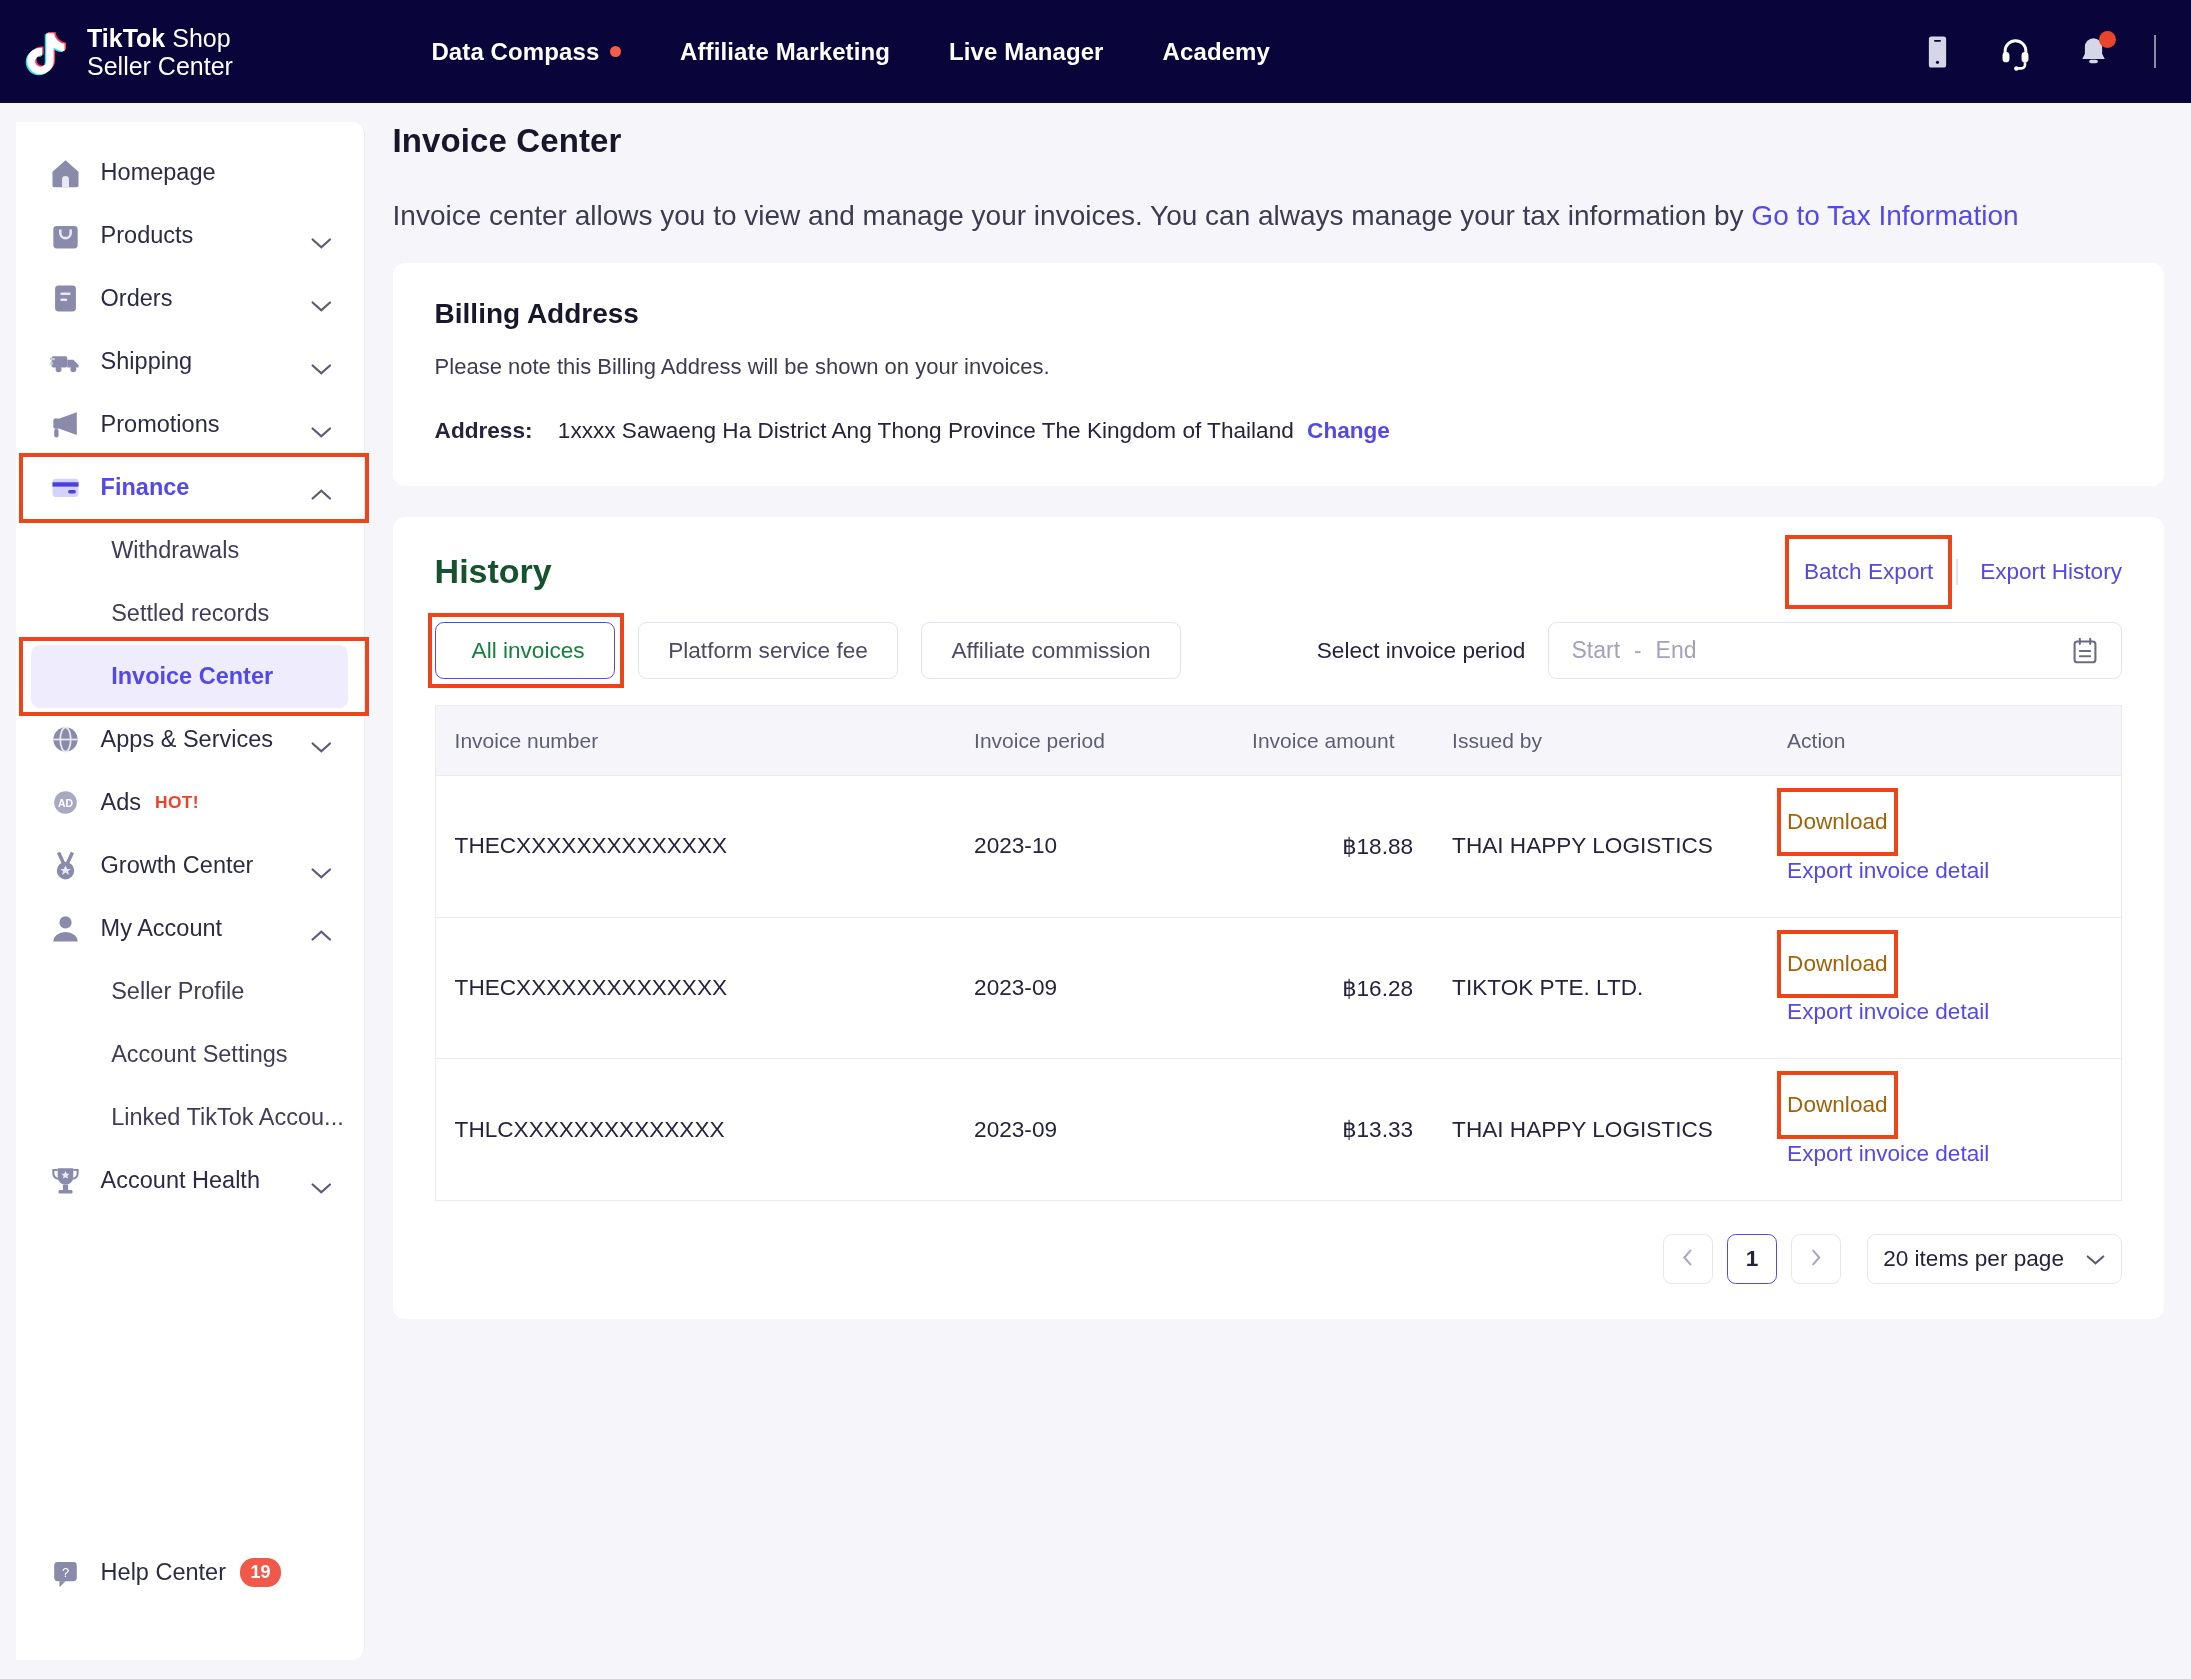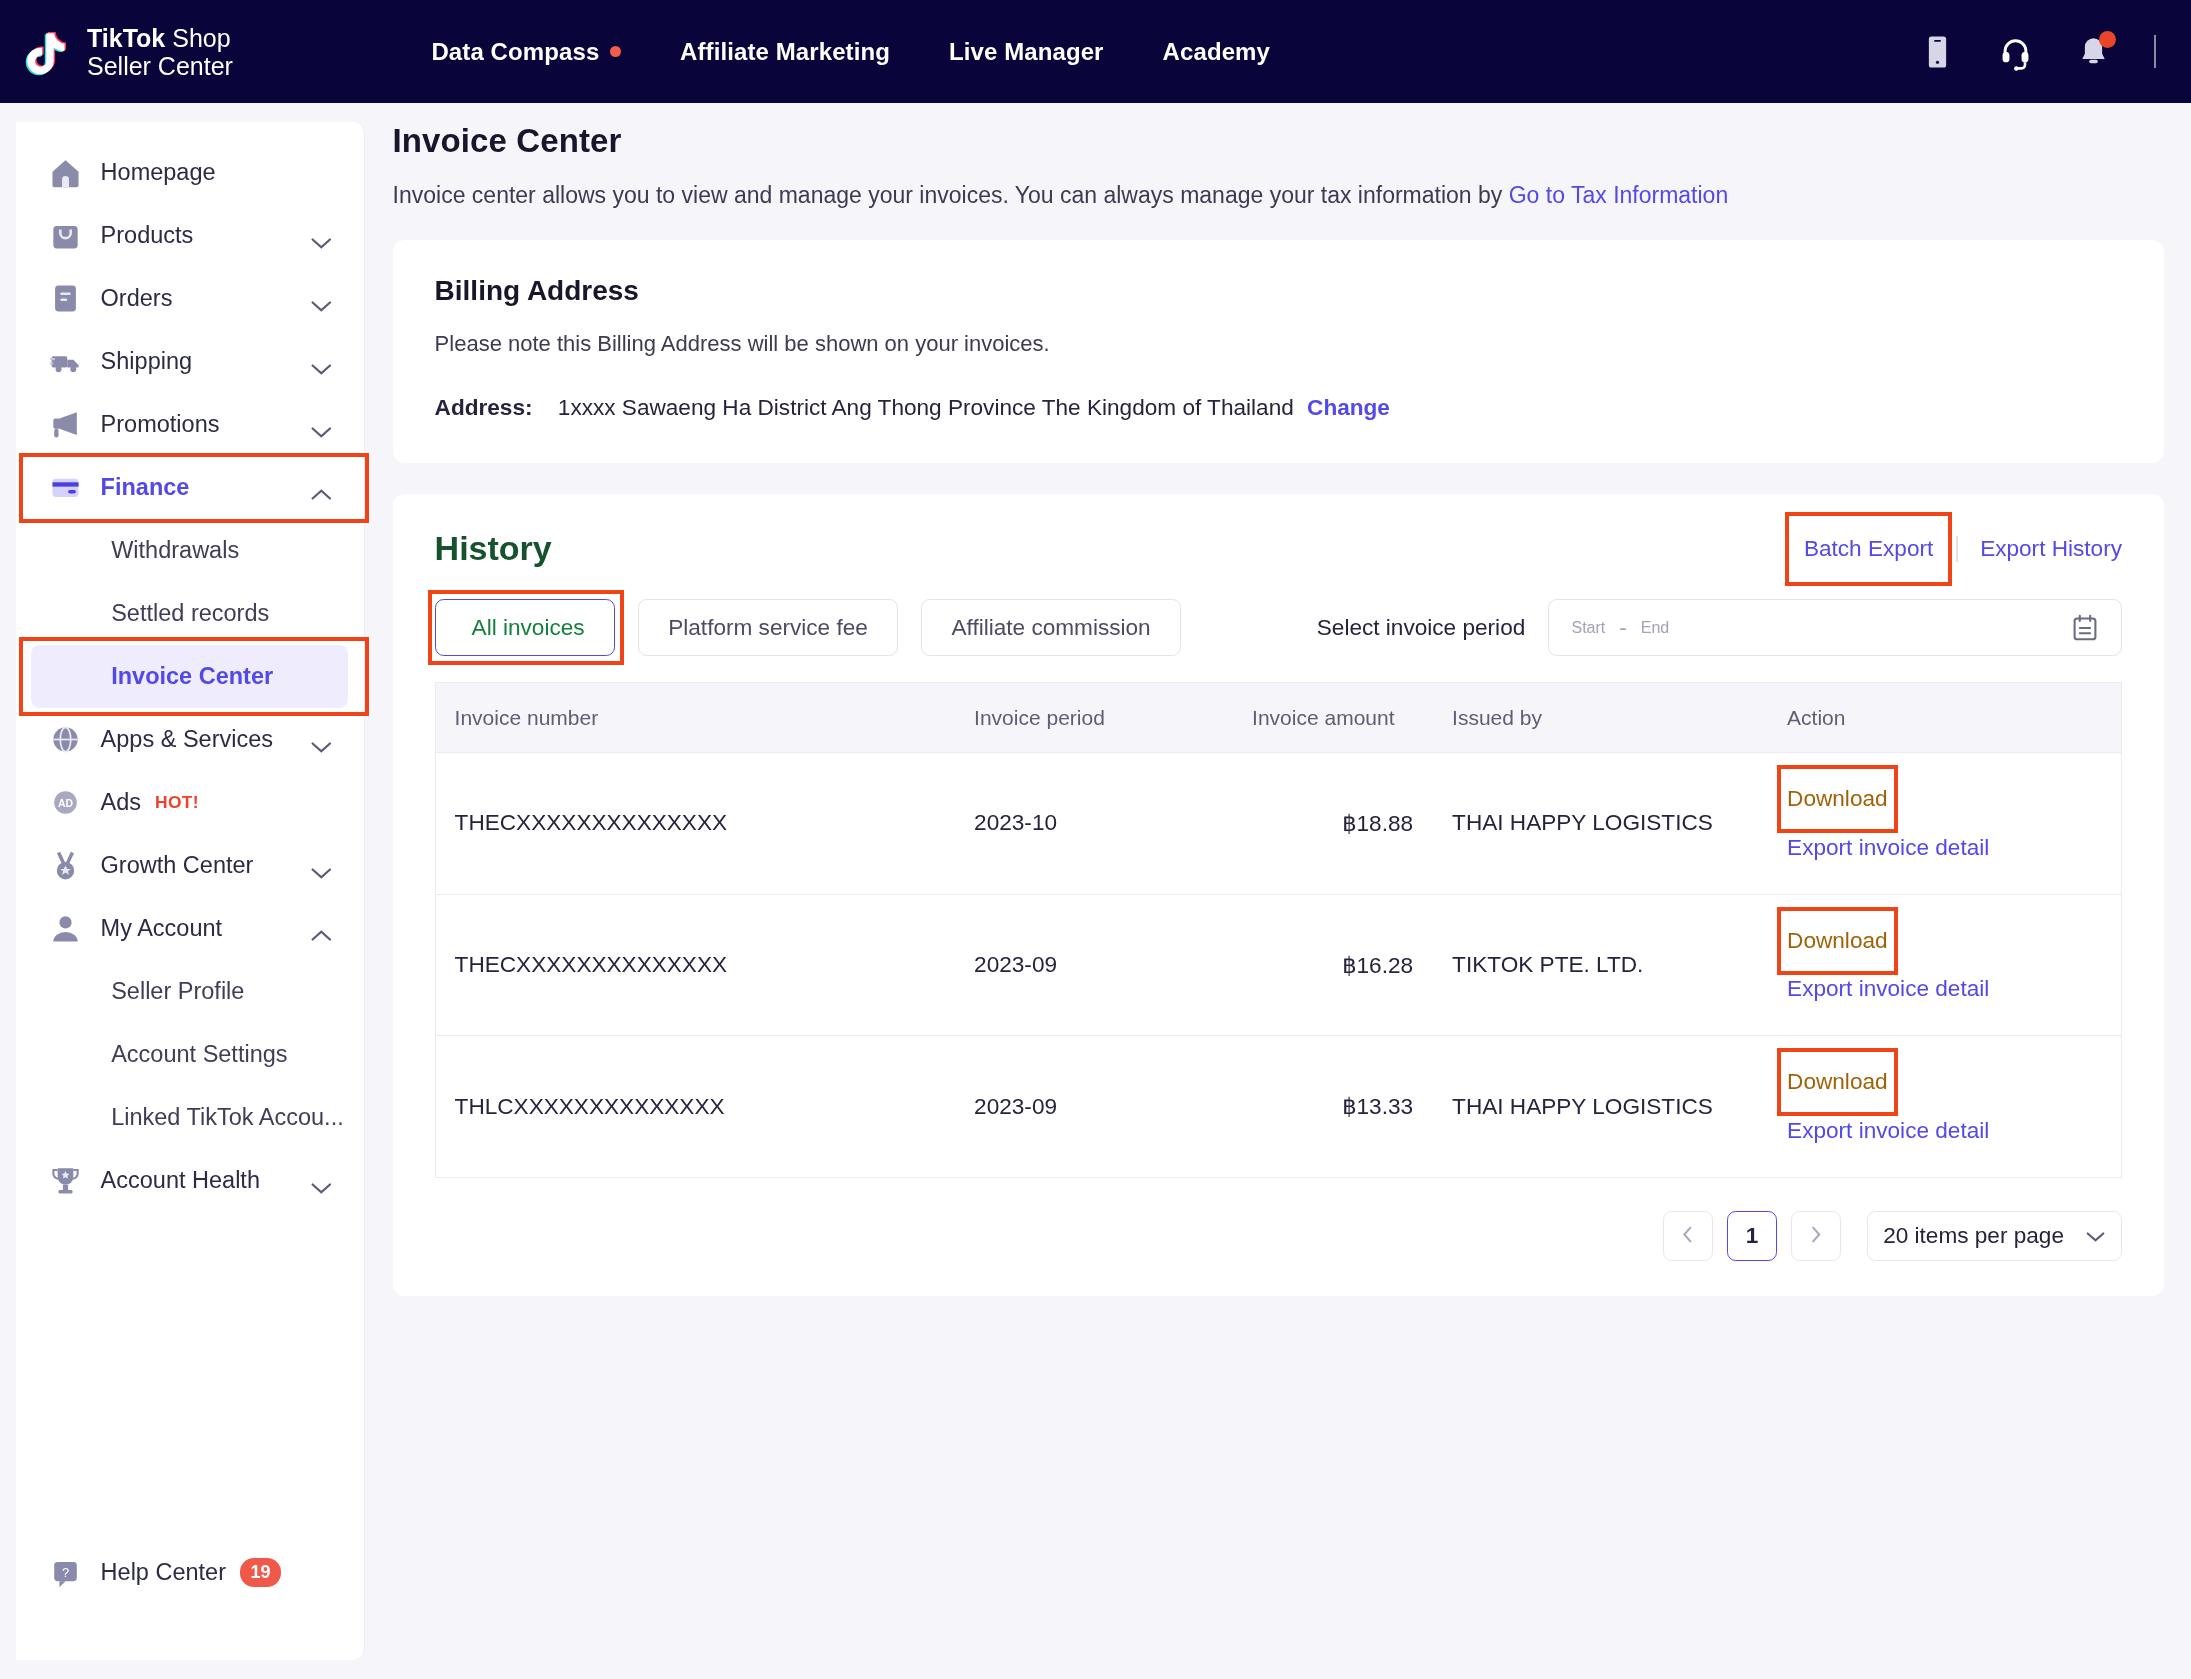--- a/index.html
+++ b/index.html
@@ -84,21 +84,21 @@
     background: #f0584a; color: #fff; font-size: 18px; font-weight: 700;
     border-radius: 14px; padding: 2.6px 10.4px; margin-left: 14px; line-height: 1.3;
   }
 
   
   .annot { position: absolute; border: 4.3px solid #ef4418; pointer-events: none; }
 
   
   .main { flex: 1; padding: 19px 28px 0 28px; overflow: hidden; }
   .page-title { font-size: 33px; font-weight: 700; color: #17162b; letter-spacing: 0.1px; }
-  .page-sub { margin-top: 22px; font-size: 23px; color: #3c3b52; }
+  .page-sub { margin-top: 40px; font-size: 28px; color: #3c3b52; }
   .lnk { color: #5348e8; cursor: pointer; }
   .lnk-b { color: #5348e8; cursor: pointer; font-weight: 700; }
 
   .card {
     background: #fff; border-radius: 12px; margin-top: 31px; padding: 35px 42px 42px 42px;
   }
   .card-h { font-size: 28px; font-weight: 700; color: #17162b; }
   .card-p { margin-top: 24px; font-size: 22px; color: #3c3b52; }
   .addr-row { margin-top: 38px; font-size: 22.6px; color: #25243c; }
   .addr-row b { font-weight: 700; }
@@ -114,21 +114,21 @@
     height: 57px; padding: 0 29.5px; display: flex; align-items: center;
     border: 1.7px solid #e3e2ee; border-radius: 8.7px; background: #fff;
     font-size: 22.6px; color: #4c4b63; margin-right: 22.6px; cursor: pointer;
   }
   .chip.active { border-color: #5348e8; color: #15803d; padding-left: 36px; }
   .period-label { font-size: 22.6px; color: #25243c; margin-left: 113px; margin-right: 22.6px; white-space: nowrap; }
   .daterange {
     flex: 1; height: 57px; border: 1.7px solid #e3e2ee; border-radius: 8.7px; background: #fff;
     display: flex; align-items: center; padding: 0 22.6px; cursor: text;
   }
-  .daterange .ph { font-size: 16px; color: #a3a2b8; }
+  .daterange .ph { font-size: 23px; color: #a3a2b8; }
   .daterange .dash { font-size: 22.6px; color: #a3a2b8; margin: 0 14px; }
   .cal-icon { margin-left: auto; width: 26px; height: 28px; }
 
   table.inv { width: 100%; border-collapse: collapse; margin-top: 26px; border: 0.9px solid #ebeaf2; border-radius: 8.7px; }
   table.inv thead th {
     background: #f6f6fa; text-align: left; font-weight: 400;
     font-size: 21px; color: #5e5d76; padding: 22.6px 0 22.6px 0; 
     border-bottom: 0.9px solid #ebeaf2;
   }
   table.inv tbody td {

